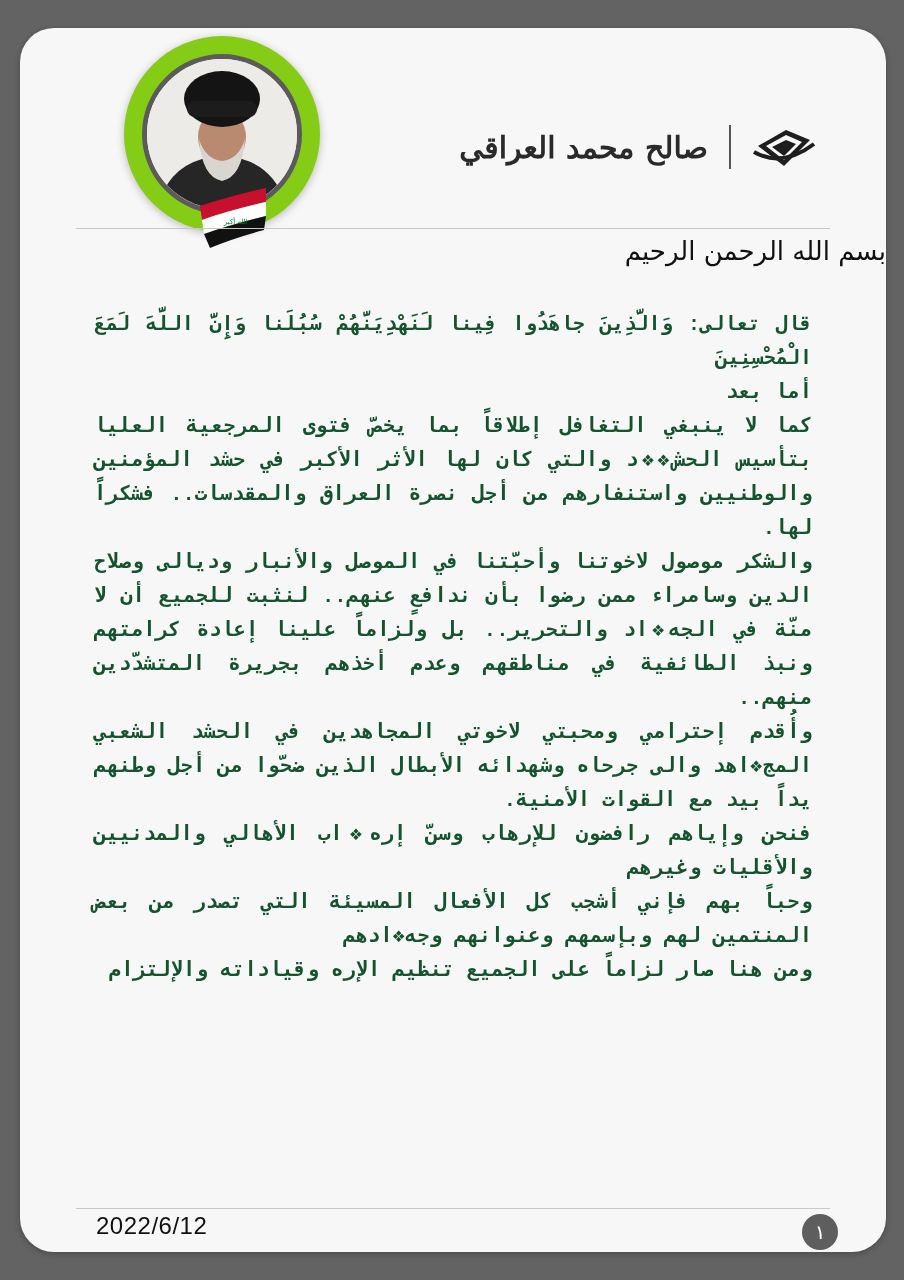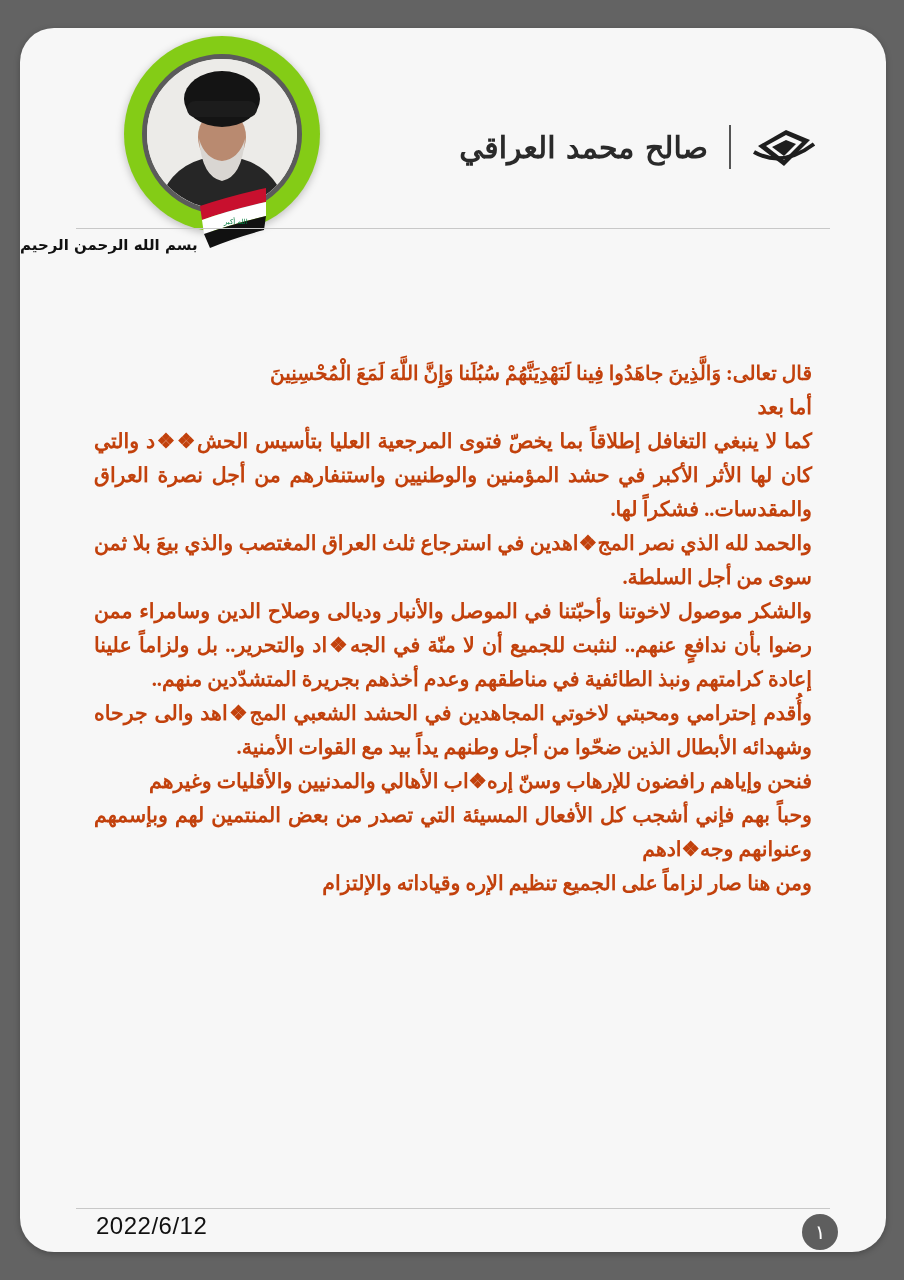--- a/index.html
+++ b/index.html
@@ -63,37 +63,36 @@
     font-size: 30px;
     color: #2a2a2a;
     font-weight: bold;
     letter-spacing: -1px;
   }
   .logo-divider { width: 2px; height: 44px; background: #555; }
   
   .basmala {
     position: absolute;
     left: 0; right: 0; top: 208px;
-    text-align: left;
-    font-size: 15px; font-weight: bold;
+    text-align: right;
+    font-size: 26px; font-weight: normal;
     color: #111;
     direction: rtl;
   }
   .body-text {
     position: absolute;
     left: 74px; right: 74px; top: 280px;
     direction: rtl;
     text-align: justify;
     text-align-last: right;
-    font-family: Liberation Serif, serif;
+    font-family: Liberation Mono, monospace;
     font-weight: bold;
     font-size: 20.5px;
     line-height: 34px;
-    color: #c2410c;
-    margin-top: 48px;
+    color: #14532d;
   }
   .body-text p { margin: 0; }
   .quran { font-size: 20px; }
   .date {
     position: absolute;
     left: 60px; top: 1184px;
     font-family: "Liberation Sans", sans-serif;
     font-size: 24px; color: #111;
     letter-spacing: 0.5px;
     margin-left: 16px;
@@ -150,21 +149,20 @@
   </div>
 
   <div class="header-rule"></div>
 
   <div class="basmala">بسم الله الرحمن الرحيم</div>
 
   <div class="body-text">
     <p class="quran">قال تعالى: وَالَّذِينَ جاهَدُوا فِينا لَنَهْدِيَنَّهُمْ سُبُلَنا وَإِنَّ اللَّهَ لَمَعَ الْمُحْسِنِينَ</p>
     <p>أما بعد</p>
     <p>كما لا ينبغي التغافل إطلاقاً بما يخصّ فتوى المرجعية العليا بتأسيس الحش❖❖د والتي كان لها الأثر الأكبر في حشد المؤمنين والوطنيين واستنفارهم من أجل نصرة العراق والمقدسات.. فشكراً لها.</p>
-    <p>والحمد لله الذي نصر المج❖اهدين في استرجاع ثلث العراق المغتصب والذي بيعَ بلا ثمن سوى من أجل السلطة.</p>
     <p>والشكر موصول لاخوتنا وأحبّتنا في الموصل والأنبار وديالى وصلاح الدين وسامراء ممن رضوا بأن ندافعٍ عنهم.. لنثبت للجميع أن لا منّة في الجه❖اد والتحرير.. بل ولزاماً علينا إعادة كرامتهم ونبذ الطائفية في مناطقهم وعدم أخذهم بجريرة المتشدّدين منهم..</p>
     <p>وأُقدم إحترامي ومحبتي لاخوتي المجاهدين في الحشد الشعبي المج❖اهد والى جرحاه وشهدائه الأبطال الذين ضحّوا من أجل وطنهم يداً بيد مع القوات الأمنية.</p>
     <p>فنحن وإياهم رافضون للإرهاب وسنّ إره❖اب الأهالي والمدنيين والأقليات وغيرهم</p>
     <p>وحباً بهم فإني أشجب كل الأفعال المسيئة التي تصدر من بعض المنتمين لهم وبإسمهم وعنوانهم وجه❖ادهم</p>
     <p>ومن هنا صار لزاماً على الجميع تنظيم الإره وقياداته والإلتزام</p>
   </div>
 
   <div class="footer-rule"></div>
 
   <div class="date">2022/6/12</div>

